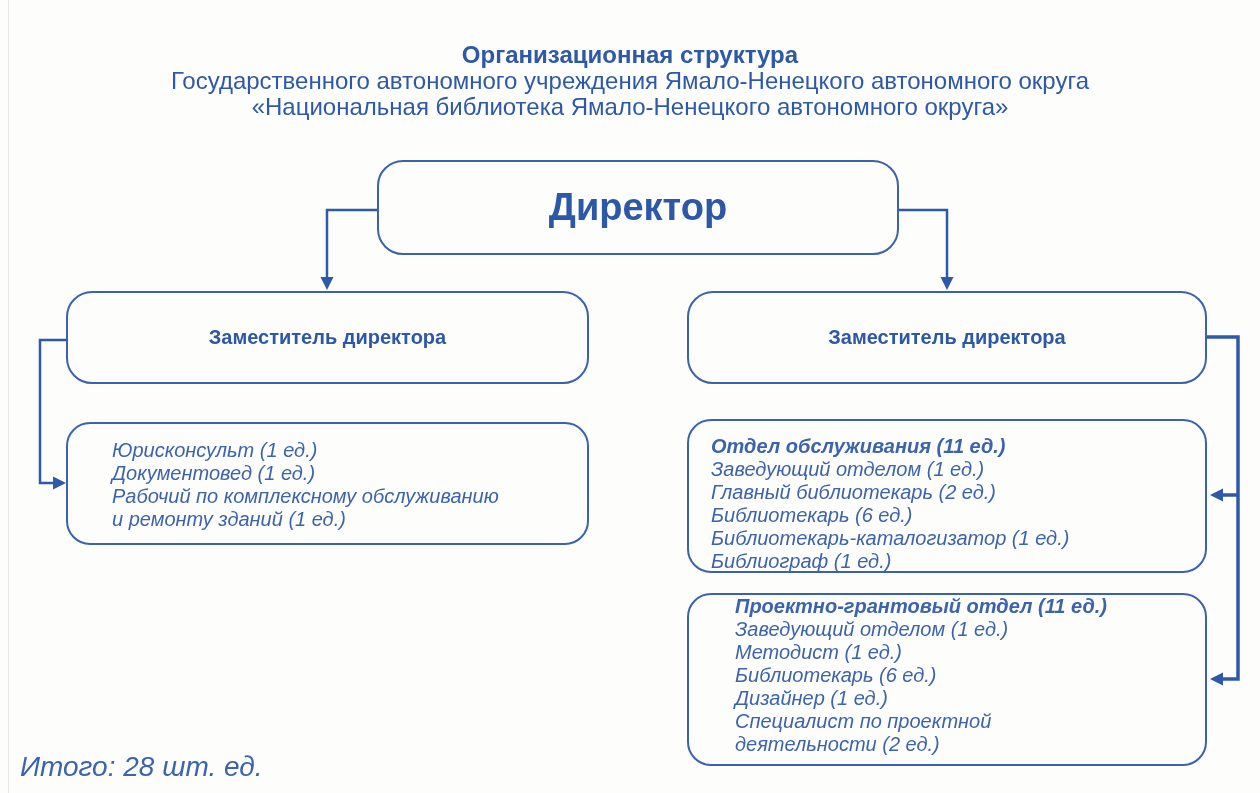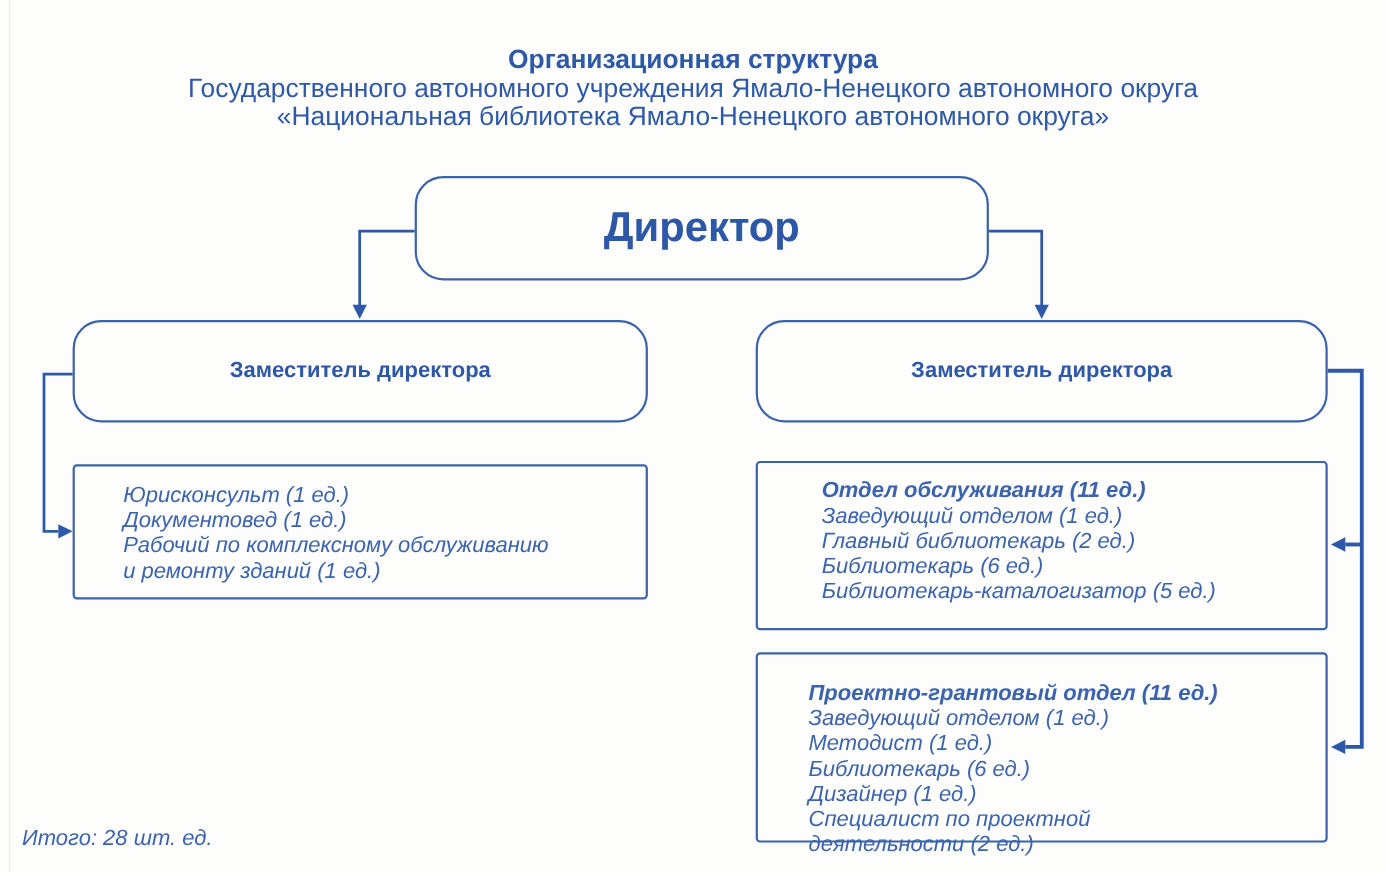--- a/index.html
+++ b/index.html
@@ -48,40 +48,40 @@
   .node-deputy{
     top:291px;width:523px;height:93px;
     font-size:20px;font-weight:bold;
   }
   .node-deputy.left{left:66px;}
   .node-deputy.right{left:687px;width:520px;}
   .unit{
     position:absolute;
     box-sizing:border-box;
     border:2px solid #3b62ab;
-    border-radius:4px;
+    border-radius:24px;
     background:#fdfdfb;
     color:#3c63ad;
     font-style:italic;
     font-size:20px;
     line-height:23px;
   }
   .unit .inner{width:400px;}
   .unit-left{left:66px;top:422px;width:523px;height:123px;padding:15px 0 0 44px;}
-  .unit-r1{left:687px;top:419px;width:520px;height:154px;padding:14px 0 0 58px;}
+  .unit-r1{left:687px;top:419px;width:520px;height:154px;padding:14px 0 0 22px;}
   .unit-r1 .inner,.unit-r2 .inner{width:390px;}
-  .unit-r2{left:687px;top:593px;width:520px;height:173px;padding:24px 0 0 46px;}
+  .unit-r2{left:687px;top:593px;width:520px;height:173px;padding:0 0 0 46px;}
   .unit-head{font-weight:bold;}
   
   .footer-total{
     position:absolute;
     left:20px;top:751px;
     color:#3c63ad;
     font-style:italic;
-    font-size:20px;
+    font-size:28px;
   }
   
   svg.connectors{
     position:absolute;
     left:0;top:0;
     pointer-events:none;
   }
   svg .line{fill:none;stroke:#2e59a8;stroke-width:2.5;}
   svg .line-thick{fill:none;stroke:#2e59a8;stroke-width:3.5;}
   svg .head{fill:#2e59a8;stroke:none;}
@@ -142,21 +142,22 @@
       <div>Рабочий по комплексному обслуживанию и ремонту зданий (1 ед.)</div>
     </div>
   </div>
 
   <div class="unit unit-r1">
     <div class="inner">
       <div class="unit-head">Отдел обслуживания (11 ед.)</div>
       <div>Заведующий отделом (1 ед.)</div>
       <div>Главный библиотекарь (2 ед.)</div>
       <div>Библиотекарь (6 ед.)</div>
-      <div>Библиотекарь-каталогизатор (5 ед.)</div>
+      <div>Библиотекарь-каталогизатор (1 ед.)</div>
+      <div>Библиограф (1 ед.)</div>
     </div>
   </div>
 
   <div class="unit unit-r2">
     <div class="inner">
       <div class="unit-head">Проектно-грантовый отдел (11 ед.)</div>
       <div>Заведующий отделом (1 ед.)</div>
       <div>Методист (1 ед.)</div>
       <div>Библиотекарь (6 ед.)</div>
       <div>Дизайнер (1 ед.)</div>

